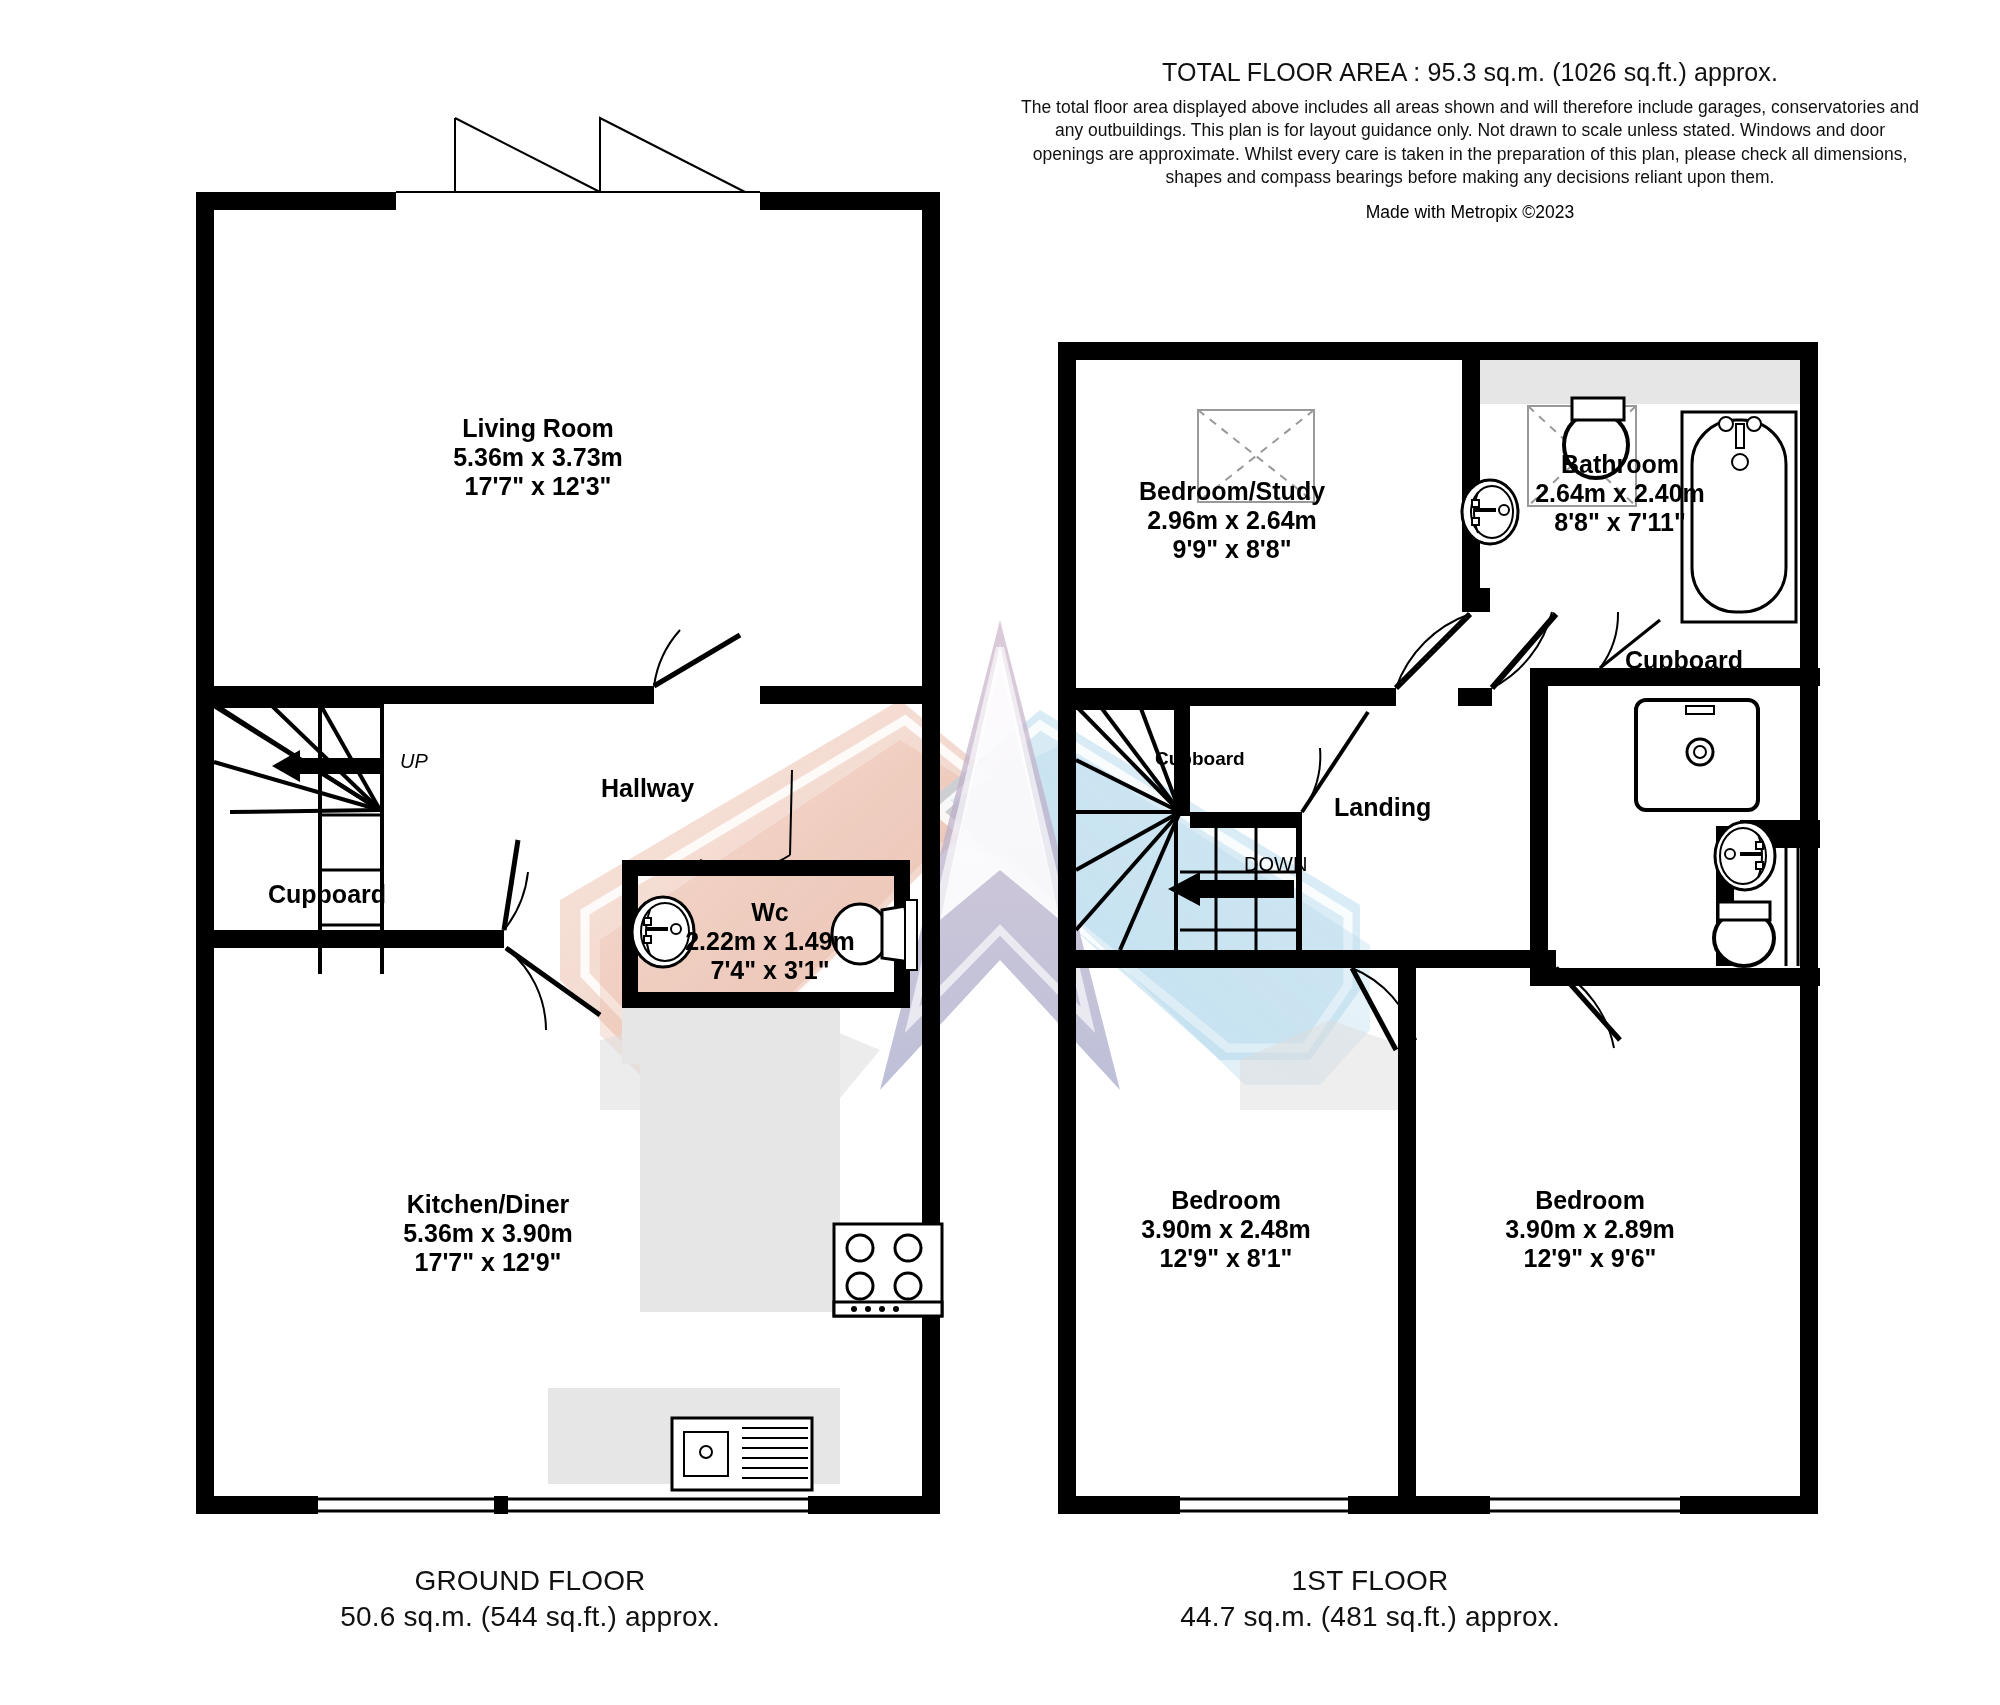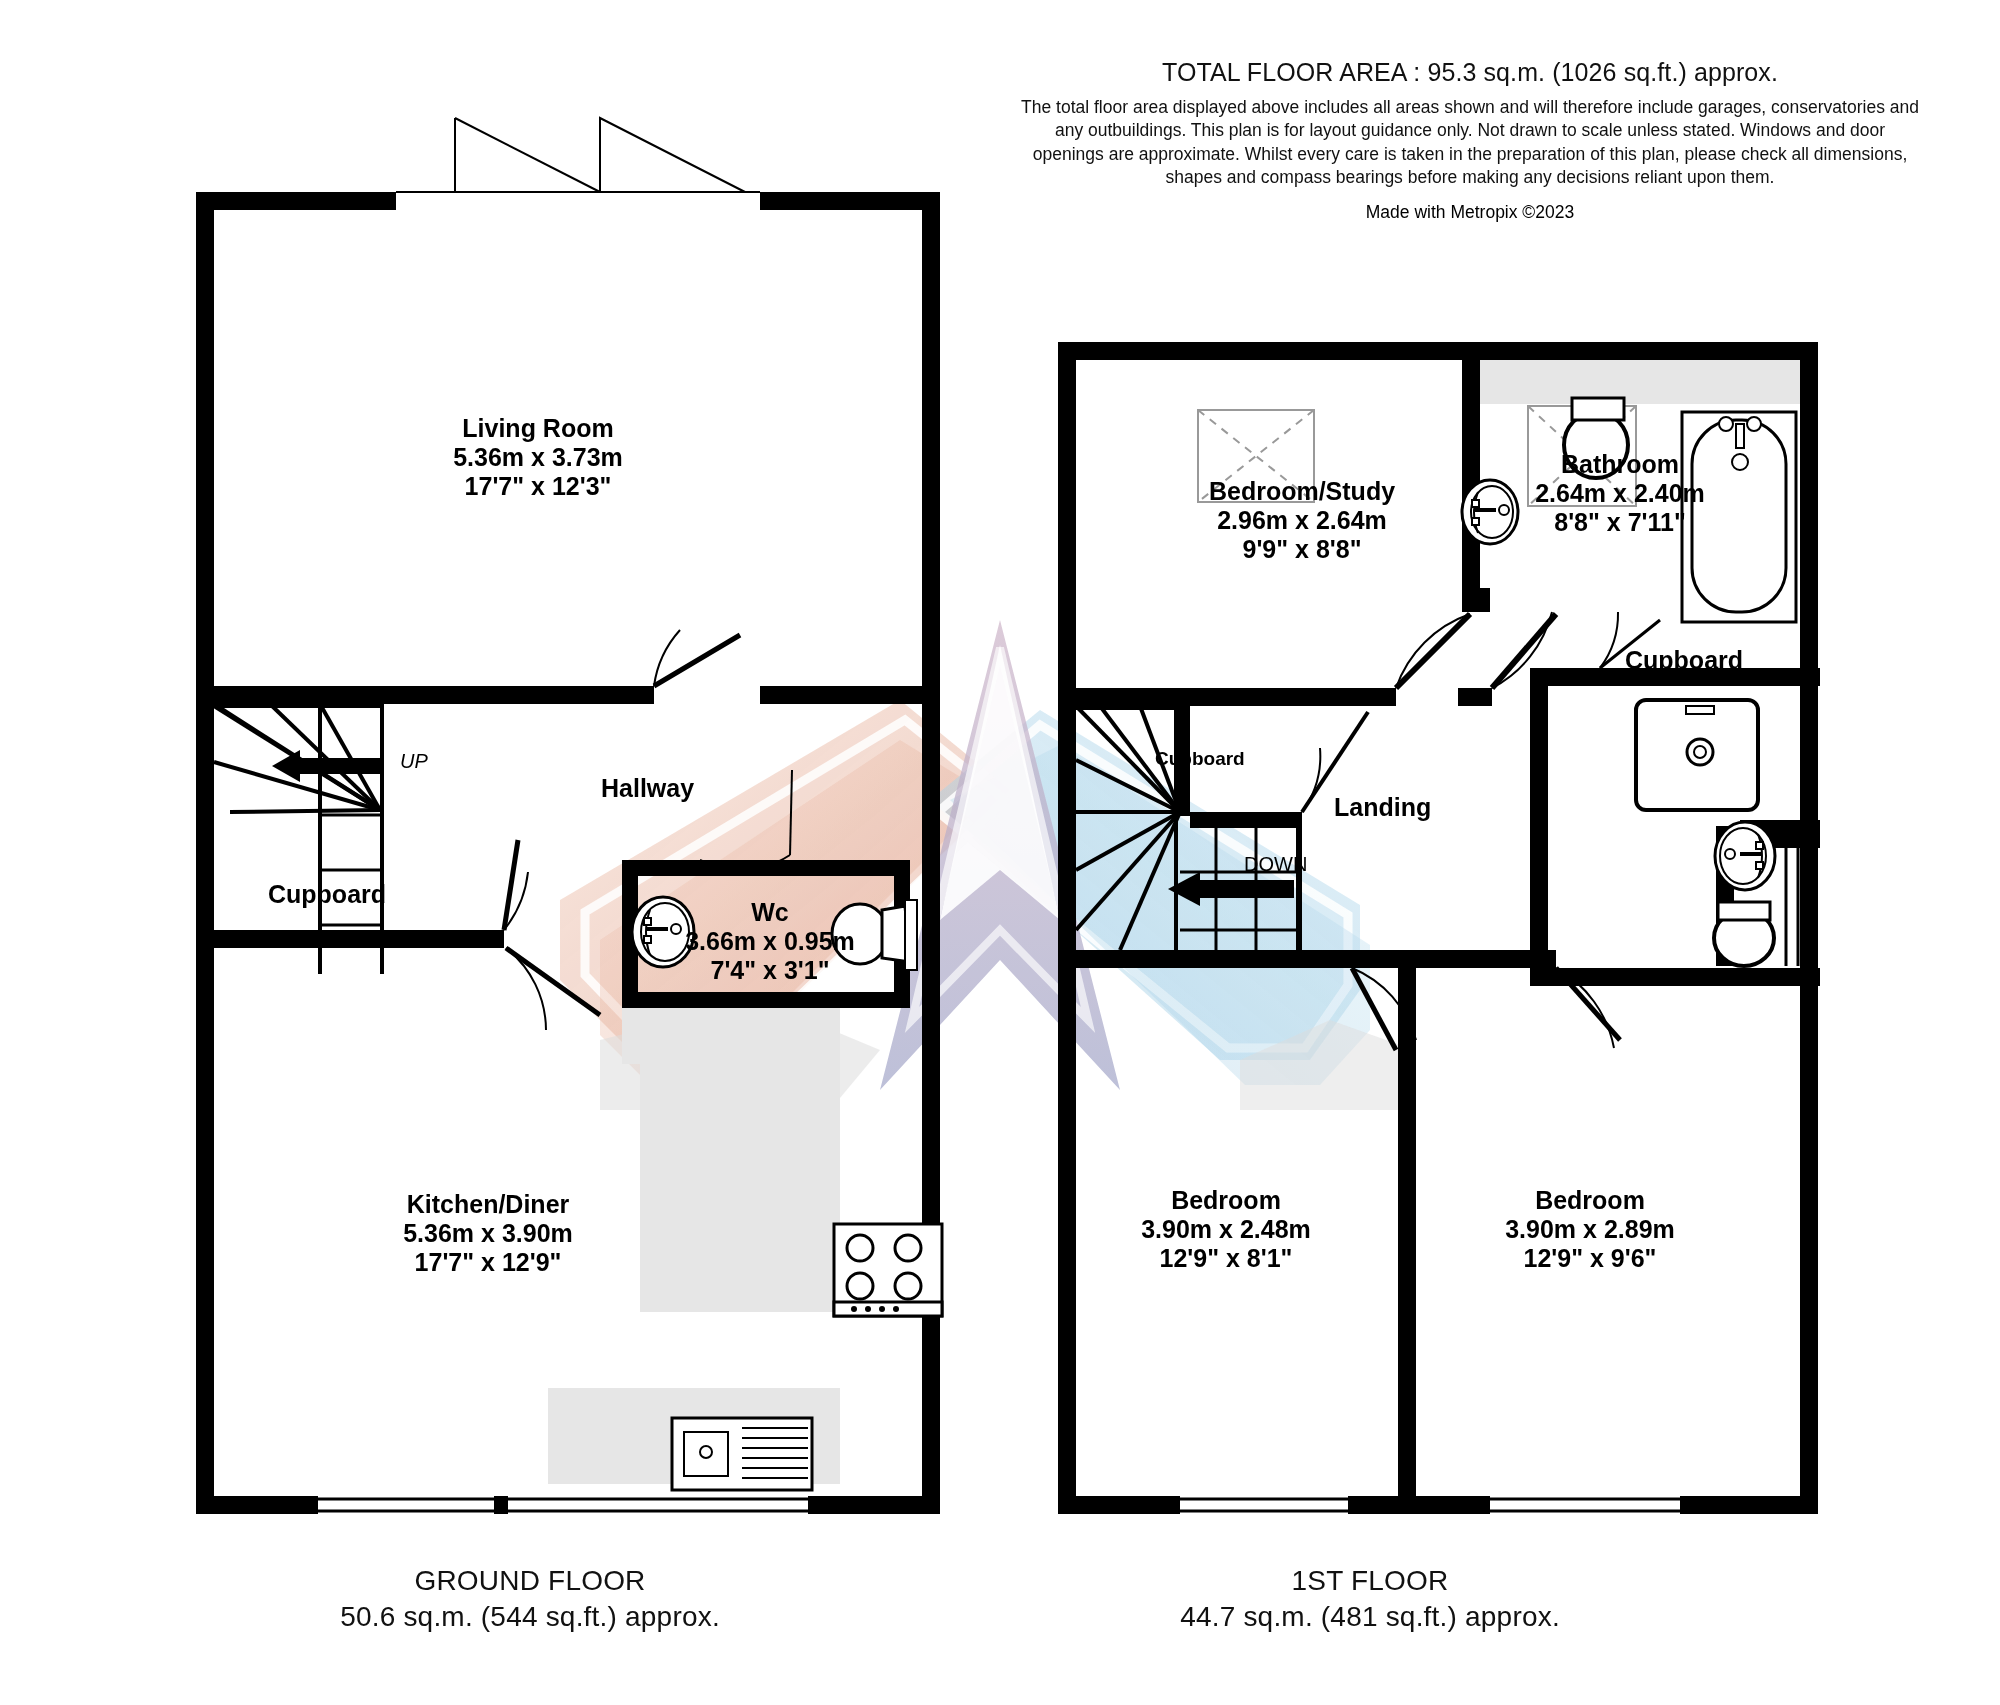--- a/index.html
+++ b/index.html
@@ -426,31 +426,31 @@
   </div>
 
   <div class="room-label" style="left:298px; top:1190px; width:380px;">
     <div class="rl-name">Kitchen/Diner</div>
     <div class="rl-m">5.36m  x 3.90m</div>
     <div class="rl-ft">17'7"  x 12'9"</div>
   </div>
 
   <div class="room-label" style="left:620px; top:898px; width:300px;">
     <div class="rl-name">Wc</div>
-    <div class="rl-m">3.66m  x 0.95m</div>
+    <div class="rl-m">2.22m  x 1.49m</div>
     <div class="rl-ft">7'4"  x 3'1"</div>
   </div>
 
   <div class="cupboard-big" style="left:268px; top:880px;">Cupboard</div>
 
   <div class="cupboard-big" style="left:601px; top:774px;">Hallway</div>
 
   <div class="plain-label" style="left:400px; top:750px;font-style:italic;">UP</div>
 
-  <div class="room-label" style="left:1112px; top:477px; width:380px;">
+  <div class="room-label" style="left:1042px; top:477px; width:380px;">
     <div class="rl-name">Bedroom/Study</div>
     <div class="rl-m">2.96m  x 2.64m</div>
     <div class="rl-ft">9'9"  x 8'8"</div>
   </div>
 
   <div class="room-label" style="left:1450px; top:450px; width:340px;">
     <div class="rl-name">Bathroom</div>
     <div class="rl-m">2.64m  x 2.40m</div>
     <div class="rl-ft">8'8"  x 7'11"</div>
   </div>

